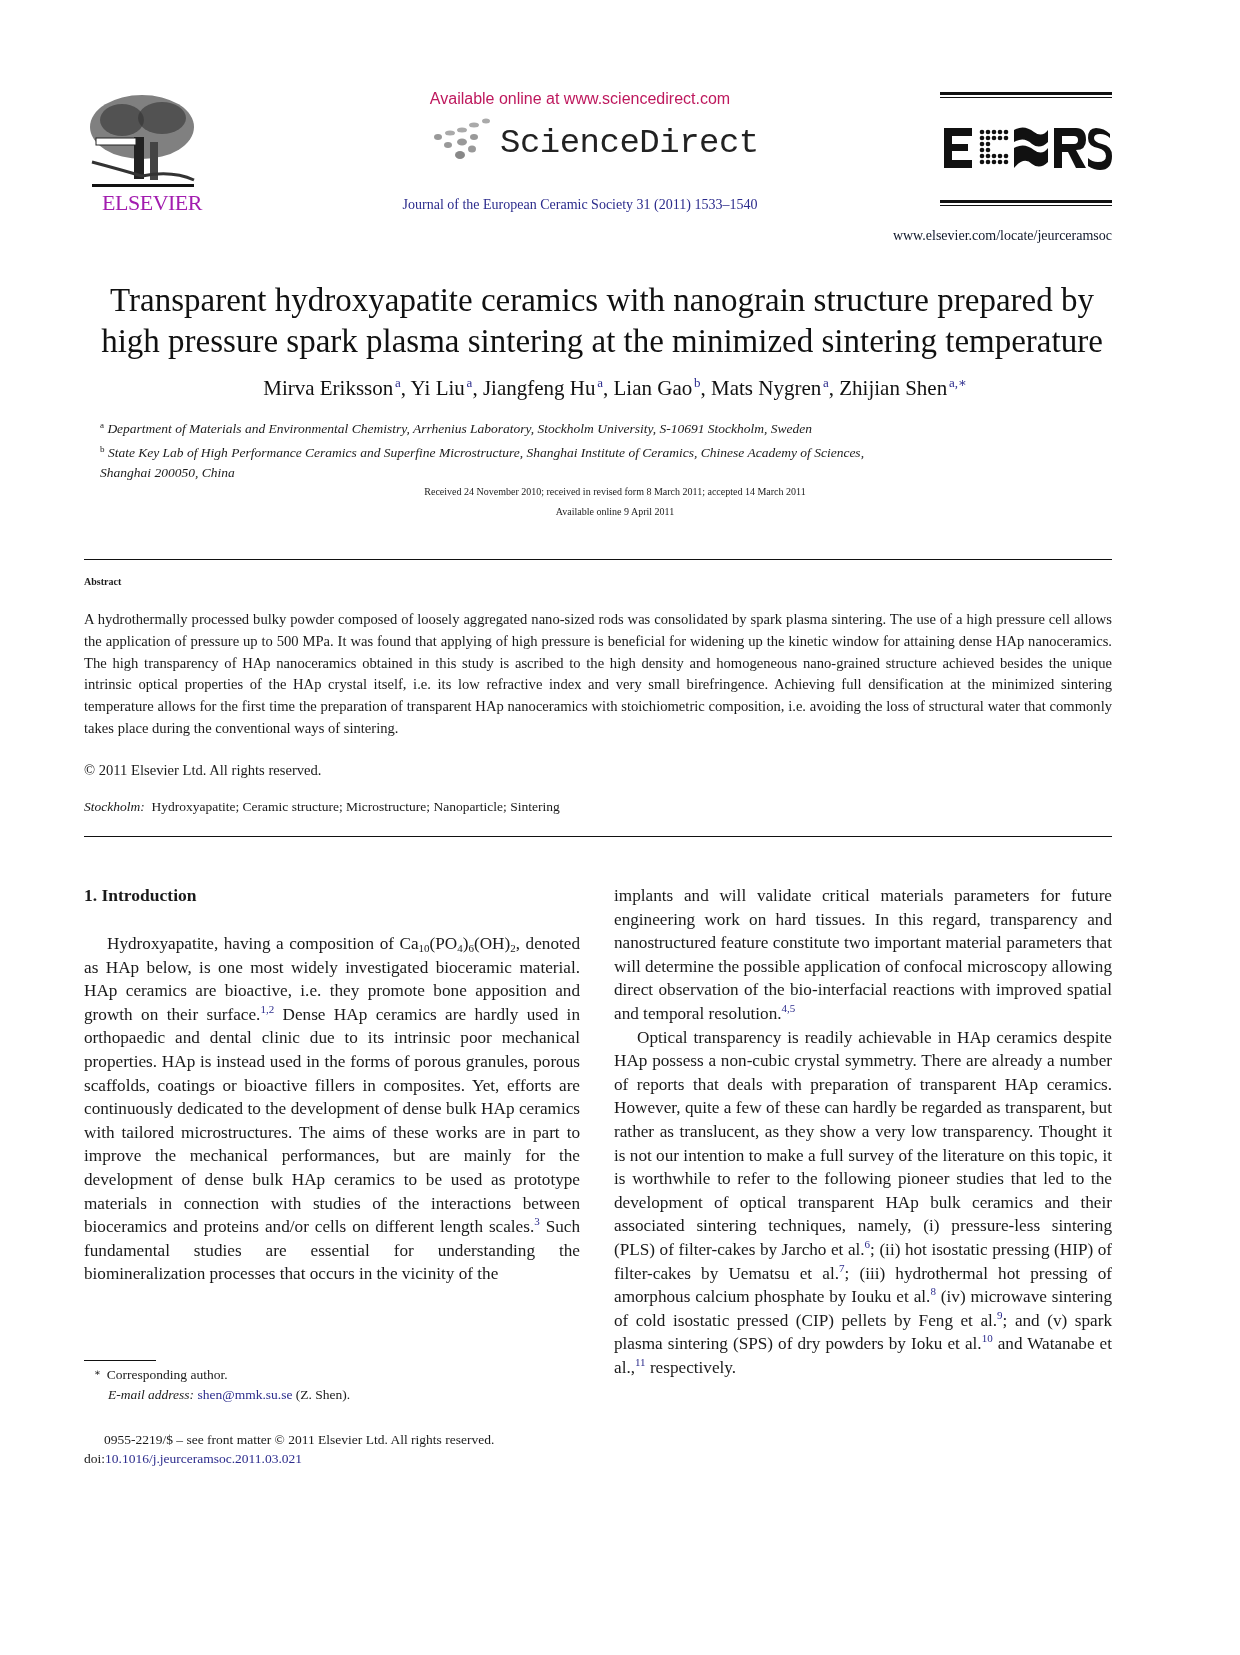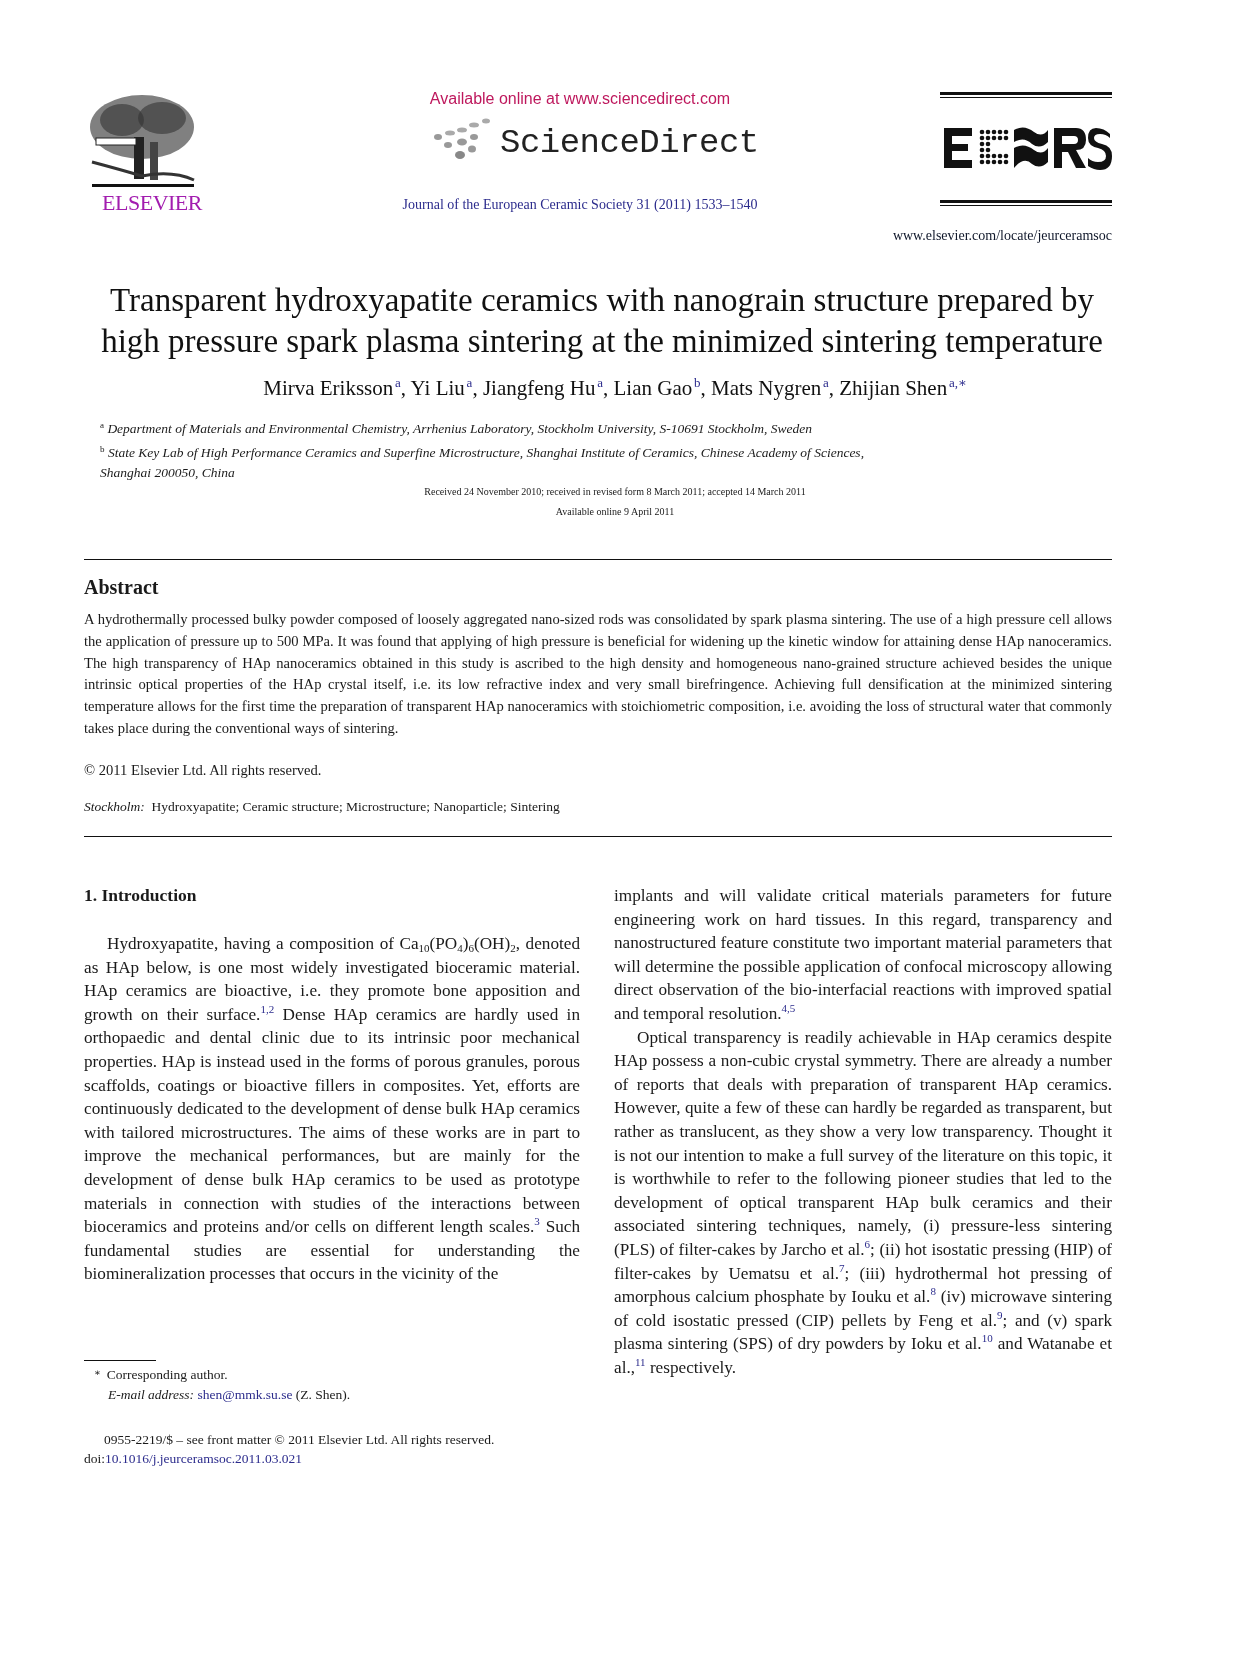--- a/index.html
+++ b/index.html
@@ -33,21 +33,21 @@
   #title { left: 47px; top: 280px; width: 1110px; text-align: center; font-size: 33px; line-height: 41px; color: #111; }
   #authors { left: 60px; top: 375px; width: 1110px; text-align: center; font-size: 21px; color: #111; }
   #authors sup { font-size: 13px; color: #2b2b8c; vertical-align: 8px; }
   #affils { left: 100px; top: 415px; width: 1030px; text-align: left; font-style: italic; font-size: 13.5px; line-height: 20px; font-family: Liberation Serif, serif; }
   #affils sup { font-style: normal; font-size: 9px; vertical-align: 5px; }
   #dates { left: 100px; top: 482px; width: 1030px; text-align: center; font-size: 10px; line-height: 20px; }
 
   .hrule { position: absolute; left: 84px; width: 1028px; border-top: 1.5px solid #111; }
 
   
-  #abstract-heading { left: 84px; top: 576px; font-weight: bold; font-size: 20px; }
+  #abstract-heading { left: 84px; top: 576px; font-weight: bold; font-size: 10px; }
   #abstract-body { left: 84px; top: 609px; width: 1028px; font-size: 14.6px; line-height: 21.8px; text-align: justify; }
   #copyright { left: 84px; top: 762px; font-size: 14.6px; }
   #keywords { left: 84px; top: 799px; font-size: 13.5px; }
   #keywords .kw-label { font-style: italic; }
 
   
   .col { position: absolute; font-size: 17.2px; line-height: 23.6px; text-align: justify; }
   #col-left { left: 84px; top: 932px; width: 496px; }
   #col-right { left: 614px; top: 884px; width: 498px; }
   .col p { margin: 0; text-indent: 23px; }

